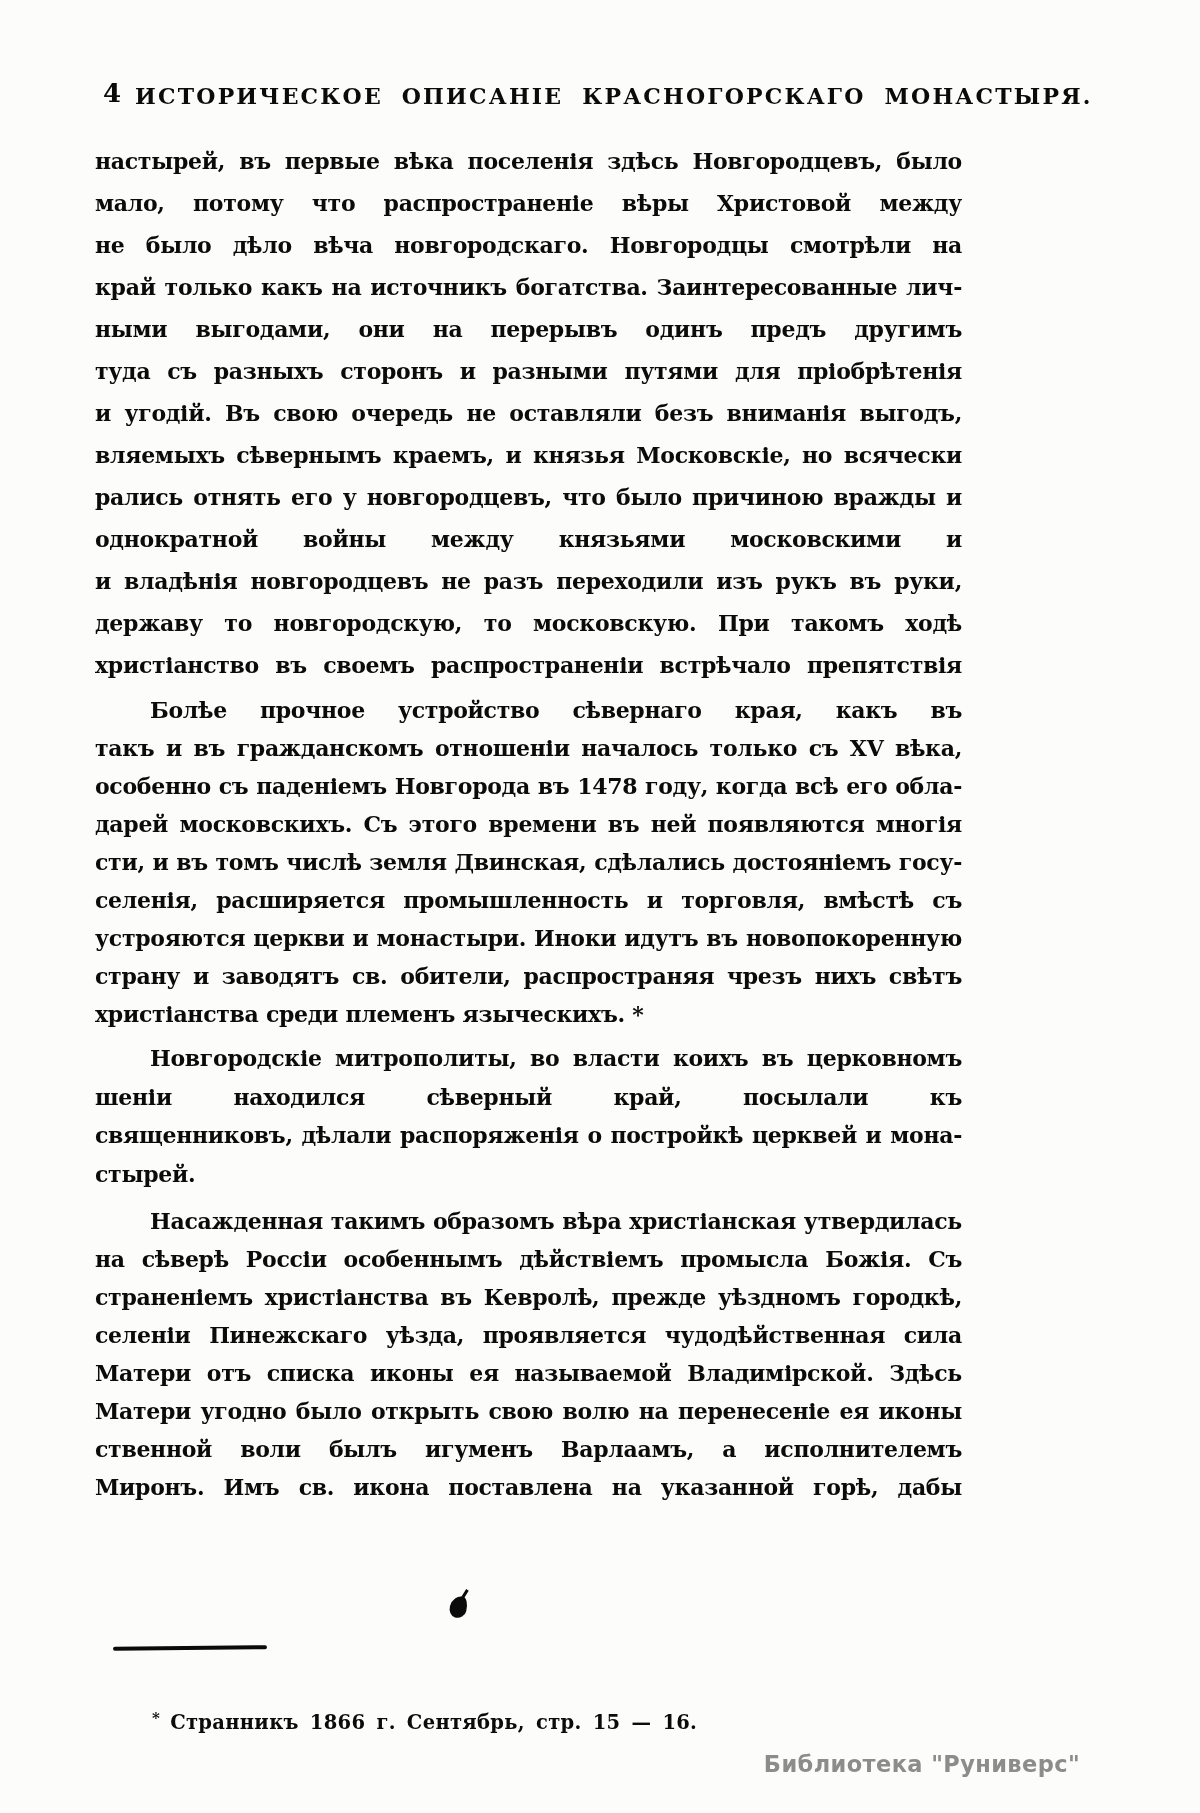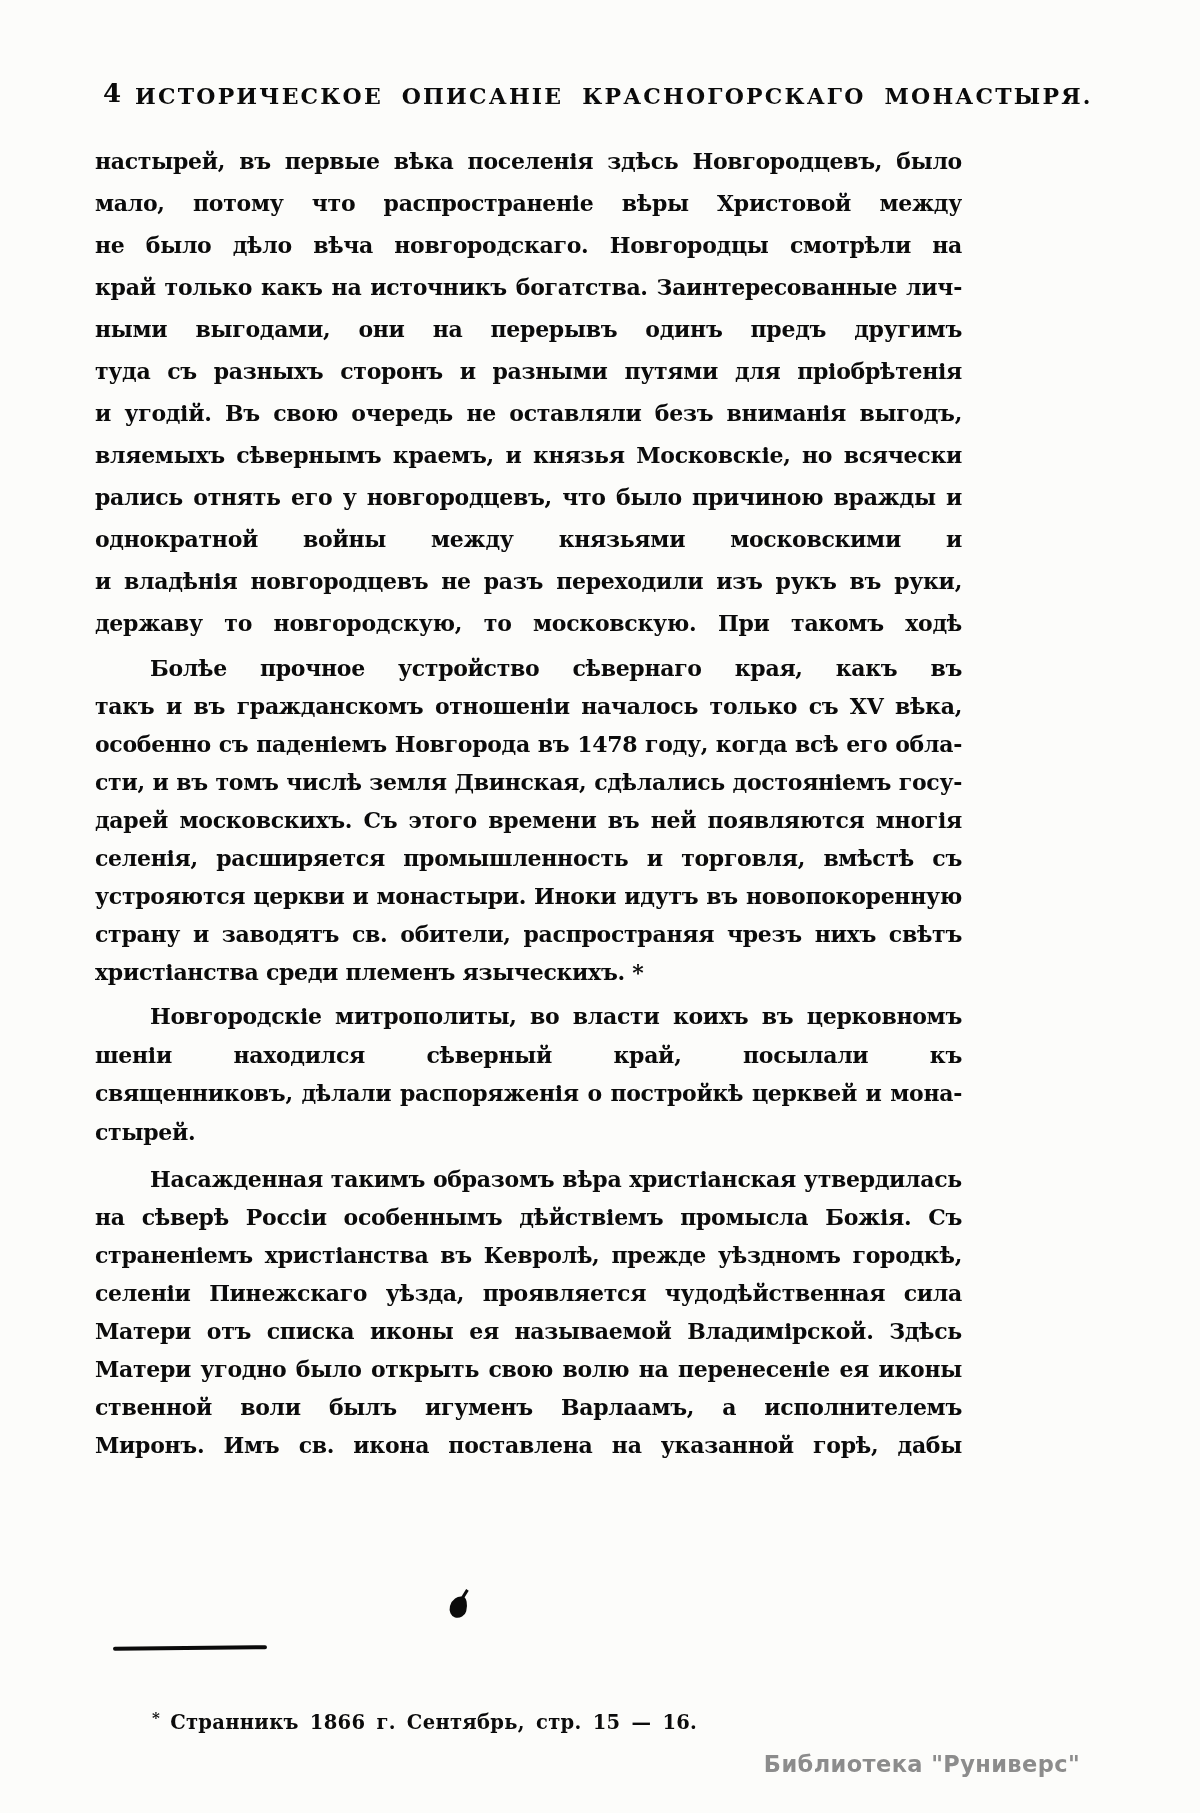--- a/index.html
+++ b/index.html
@@ -101,27 +101,28 @@
         <div class="line">не было дѣло вѣча новгородскаго. Новгородцы смотрѣли на сѣверный</div>
         <div class="line">край только какъ на источникъ богатства. Заинтересованные лич-</div>
         <div class="line">ными выгодами, они на перерывъ одинъ предъ другимъ устремлялись</div>
         <div class="line">туда съ разныхъ сторонъ и разными путями для пріобрѣтенія вотчинъ</div>
         <div class="line">и угодій. Въ свою очередь не оставляли безъ вниманія выгодъ, доста-</div>
         <div class="line">вляемыхъ сѣвернымъ краемъ, и князья Московскіе, но всячески ста-</div>
         <div class="line">рались отнять его у новгородцевъ, что было причиною вражды и не</div>
         <div class="line">однократной войны между князьями московскими и новгородскими,</div>
         <div class="line">и владѣнія новгородцевъ не разъ переходили изъ рукъ въ руки, подъ</div>
         <div class="line">державу то новгородскую, то московскую. При такомъ ходѣ событій</div>
+        <div class="line">христіанство въ своемъ распространеніи встрѣчало препятствія</div>
       </div>
       <div class="para para-1">
         <div class="line first">Болѣе прочное устройство сѣвернаго края, какъ въ церковномъ,</div>
         <div class="line">такъ и въ гражданскомъ отношеніи началось только съ XV вѣка,</div>
         <div class="line">особенно съ паденіемъ Новгорода въ 1478 году, когда всѣ его обла-</div>
+        <div class="line">дарей московскихъ. Съ этого времени въ ней появляются многія</div>
         <div class="line">сти, и въ томъ числѣ земля Двинская, сдѣлались достояніемъ госу-</div>
-        <div class="line">дарей московскихъ. Съ этого времени въ ней появляются многія</div>
         <div class="line">селенія, расширяется промышленность и торговля, вмѣстѣ съ тѣмъ</div>
         <div class="line">устрояются церкви и монастыри. Иноки идутъ въ новопокоренную</div>
         <div class="line">страну и заводятъ св. обители, распространяя чрезъ нихъ свѣтъ</div>
         <div class="line short-last">христіанства среди племенъ языческихъ. *</div>
       </div>
       <div class="para para-2">
         <div class="line first">Новгородскіе митрополиты, во власти коихъ въ церковномъ отно-</div>
         <div class="line">шеніи находился сѣверный край, посылали къ новопросвѣщеннымъ</div>
         <div class="line">священниковъ, дѣлали распоряженія о постройкѣ церквей и мона-</div>
         <div class="line short-last">стырей.</div>

